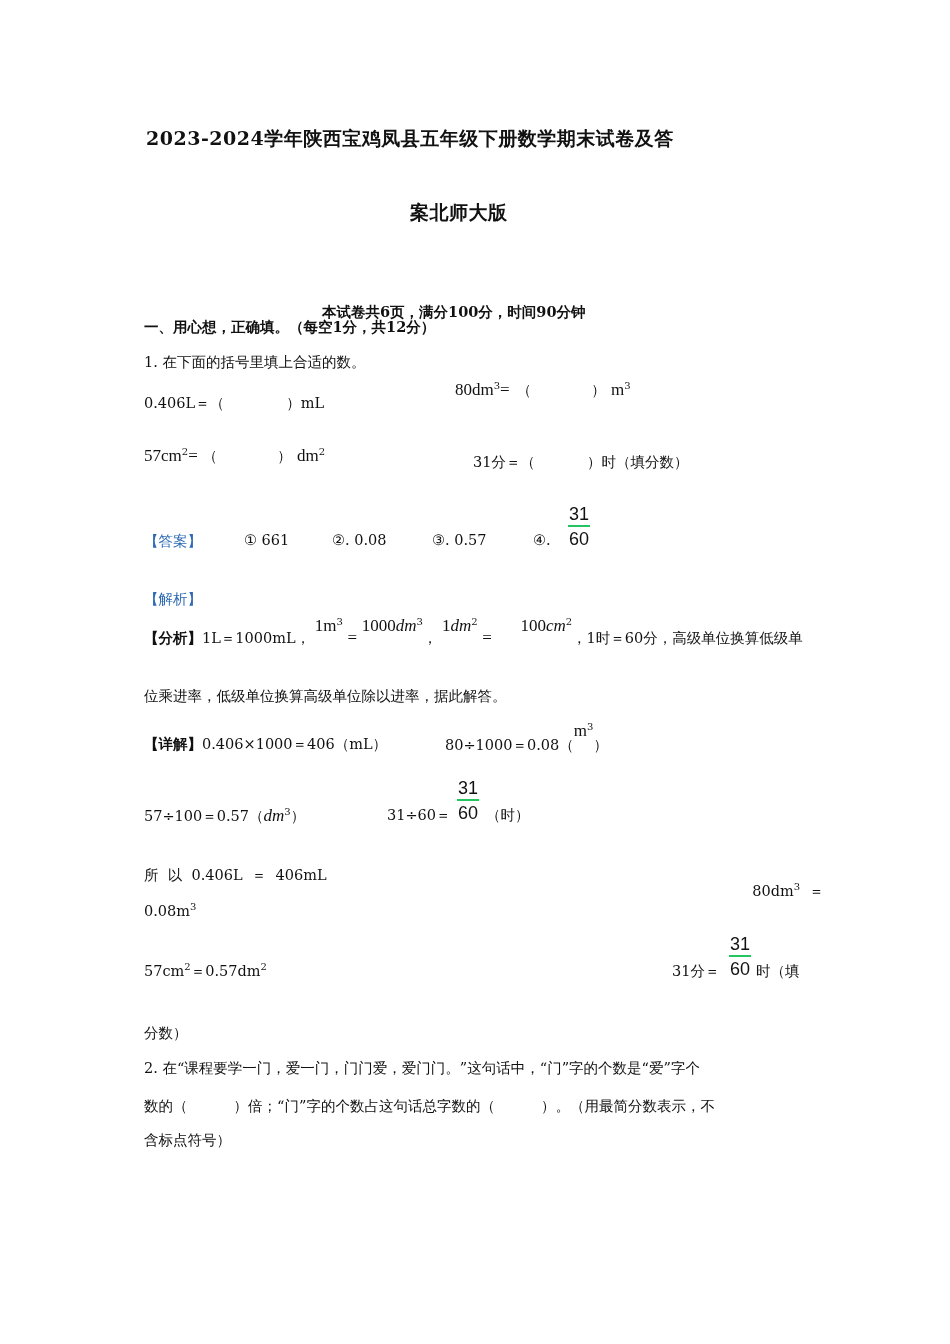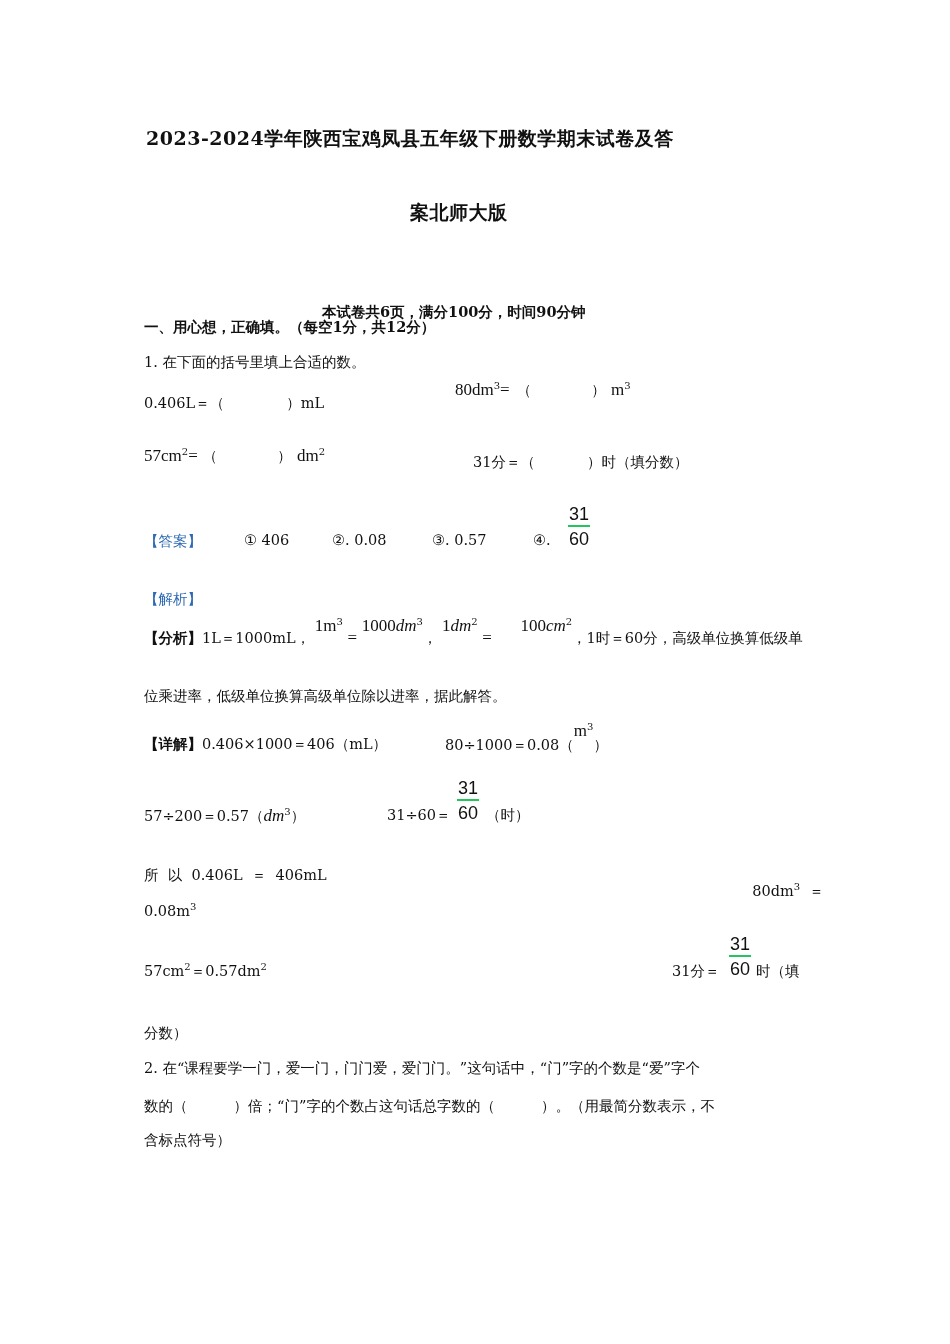--- a/index.html
+++ b/index.html
@@ -41,21 +41,21 @@
 <div class="abs" style="left:144px; top:446px;text-align:center;">
   <span class="m">57cm</span><sup>2</sup><span class="m">=</span>
   <span class="t">（</span><span class="blank" style="width:60px"></span><span class="t">）</span>
   <span class="m">dm</span><sup>2</sup>
 </div>
 <div class="abs t" style="left:473px; top:453px;">
   <span>31分＝（</span><span class="blank" style="width:52px"></span><span>）时（填分数）</span>
 </div>
 
 <div class="abs blue" style="left:144px; top:532px;">【答案】</div>
-<div class="abs t" style="left:244px; top:532px;">①  406</div>
+<div class="abs t" style="left:244px; top:532px;">①  661</div>
 <div class="abs t" style="left:332px; top:532px;">②. 0.08</div>
 <div class="abs t" style="left:432px; top:532px;">③. 0.57</div>
 <div class="abs t" style="left:533px; top:532px;">④.</div>
 <div class="abs frac" style="left:568px; top:505px;">
   <span class="num">31</span>
   <span class="den">60</span>
 </div>
 
 <div class="abs blue" style="left:144px; top:590px;">【解析】</div>
 
@@ -79,21 +79,21 @@
 <div class="abs t" style="left:144px; top:687px;">位乘进率，低级单位换算高级单位除以进率，据此解答。</div>
 
 <div class="abs t" style="left:144px; top:735px;">
   <span style="font-weight:bold">【详解】</span><span>0.406×1000＝406（mL）</span>
 </div>
 <div class="abs t" style="left:445px; top:735px;">
   <span>80÷1000＝0.08（</span><span style="display:inline-block; position:relative; top:-14px;"><span class="m">m</span><sup>3</sup></span><span>）</span>
 </div>
 
 <div class="abs t" style="left:144px; top:806px;">
-  <span>57÷200＝0.57（</span><span class="mi">dm</span><sup>3</sup><span>）</span>
+  <span>57÷100＝0.57（</span><span class="mi">dm</span><sup>3</sup><span>）</span>
 </div>
 <div class="abs t" style="left:387px; top:806px;">
   <span>31÷60＝</span>
 </div>
 <div class="abs frac" style="left:457px; top:779px;">
   <span class="num">31</span>
   <span class="den">60</span>
 </div>
 <div class="abs t" style="left:486px; top:806px;">（时）</div>
 

